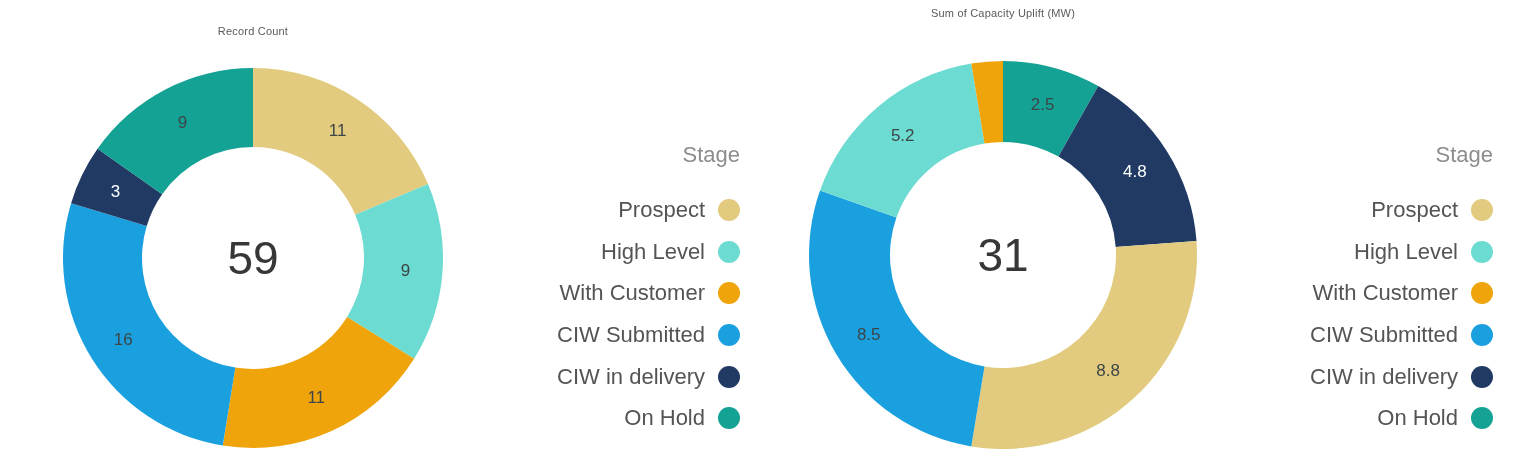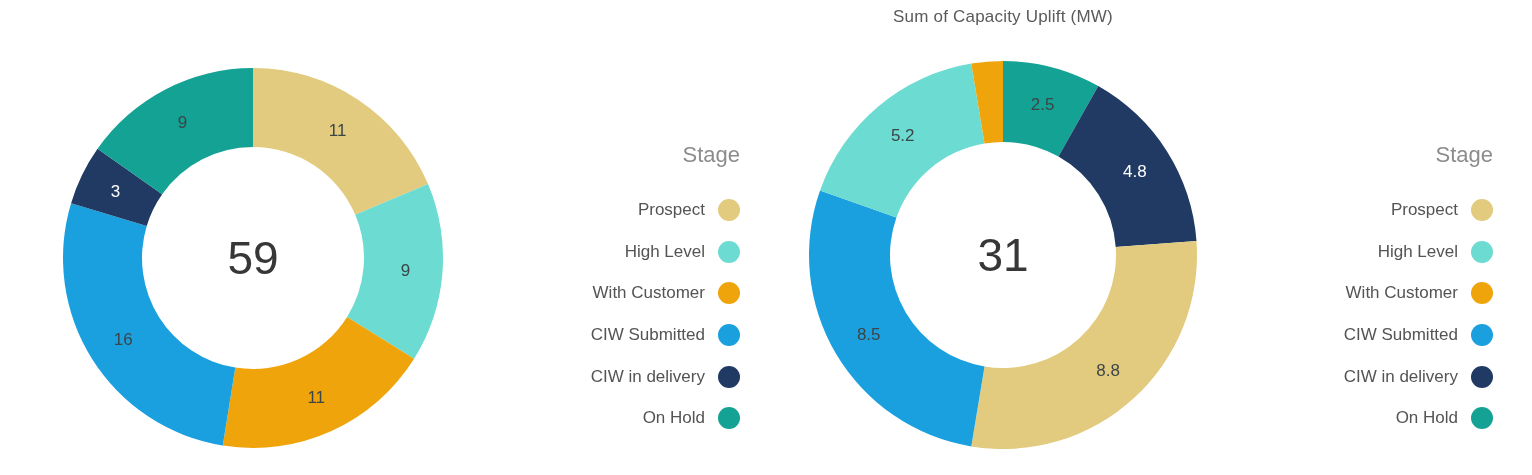--- a/index.html
+++ b/index.html
@@ -2,48 +2,49 @@
 <html><head>
 <meta charset="utf-8">
 <style>
   html,body{margin:0;padding:0;background:#ffffff;}
   .canvas{
     position:relative;width:1532px;height:475px;background:#ffffff;
     font-family:"Liberation Sans",sans-serif;overflow:hidden;
   }
   .chart-title{
     position:absolute;width:400px;text-align:center;
-    font-size:17px;color:#5a5a5a;letter-spacing:.2px;
+    font-size:11px;color:#5a5a5a;letter-spacing:.2px;
   }
   .t1{left:53px;top:25px;}
   .t2{left:803px;top:7px;}
   svg.donut{position:absolute;}
   .d1{left:53px;top:58px;}
   .d2{left:803px;top:55px;}
   .center-label{
     font-size:46px;fill:#373737;text-anchor:middle;dominant-baseline:central;
   }
   .slice-label{font-size:17px;text-anchor:middle;dominant-baseline:central;}
   .legend{position:absolute;width:300px;}
   .l1{left:440px;top:144px;}
   .l2{left:1193px;top:144px;}
   .legend-title{
     text-align:right;font-size:22px;color:#8c8c8c;line-height:22px;margin-bottom:23px;
   }
   .legend-row{
     display:flex;justify-content:flex-end;align-items:center;height:41.7px;cursor:pointer;
   }
-  .legend-label{font-size:17px;color:#545454;white-space:nowrap;}
+  .legend-label{font-size:22px;color:#545454;white-space:nowrap;}
   .legend-marker{width:22px;height:22px;border-radius:50%;margin-left:13px;flex:none;}
 </style>
 </head>
 <body>
 
 <div class="canvas">
 
+  <div class="chart-title t1">Record Count</div>
 
   <svg class="donut d1" width="400" height="400" viewBox="0 0 400 400">
     <g>
         <path d="M 200.00 10.00 A 190 190 0 0 1 375.05 126.12 L 302.27 156.84 A 111 111 0 0 0 200.00 89.00 Z" fill="#E2CB7E"></path>
         <text x="284.58" y="72.50" class="slice-label" fill="#3C4548">11</text>
         <path d="M 375.05 126.12 A 190 190 0 0 1 361.07 300.78 L 294.10 258.88 A 111 111 0 0 0 302.27 156.84 Z" fill="#6CDBD1"></path>
         <text x="352.51" y="212.21" class="slice-label" fill="#3C4548">9</text>
         <path d="M 361.07 300.78 A 190 190 0 0 1 169.78 387.58 L 182.34 309.59 A 111 111 0 0 0 294.10 258.88 Z" fill="#EFA40C"></path>
         <text x="263.22" y="339.33" class="slice-label" fill="#3C4548">11</text>
         <path d="M 169.78 387.58 A 190 190 0 0 1 18.09 145.15 L 93.73 167.96 A 111 111 0 0 0 182.34 309.59 Z" fill="#1BA0DF"></path>

